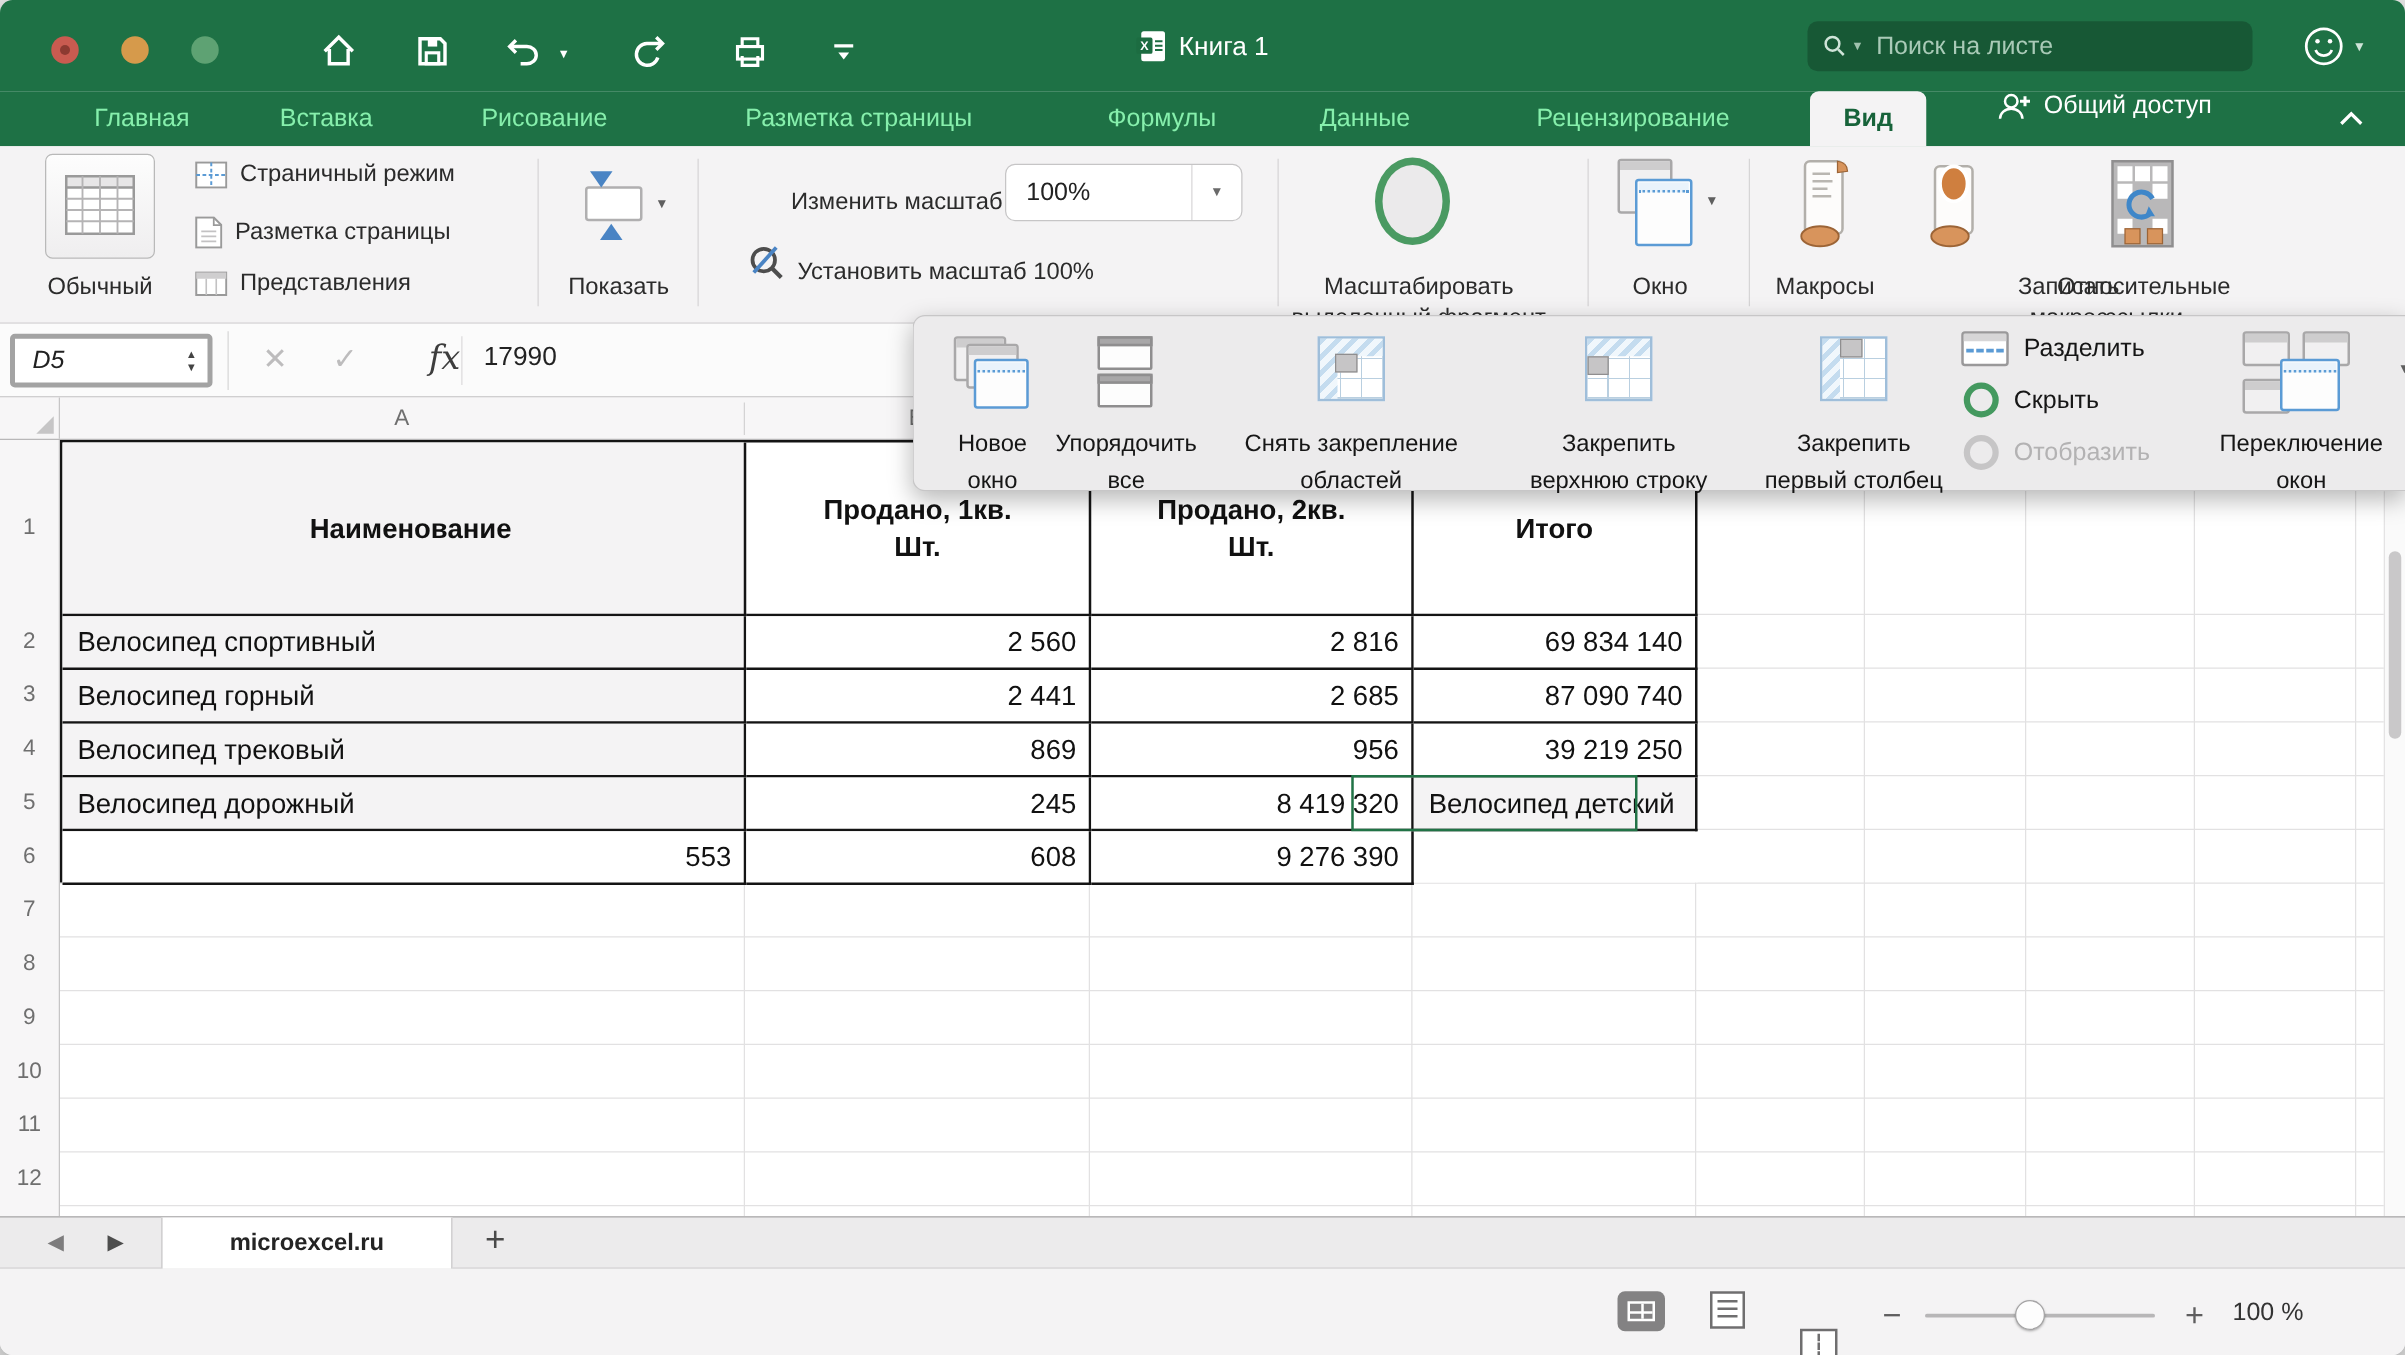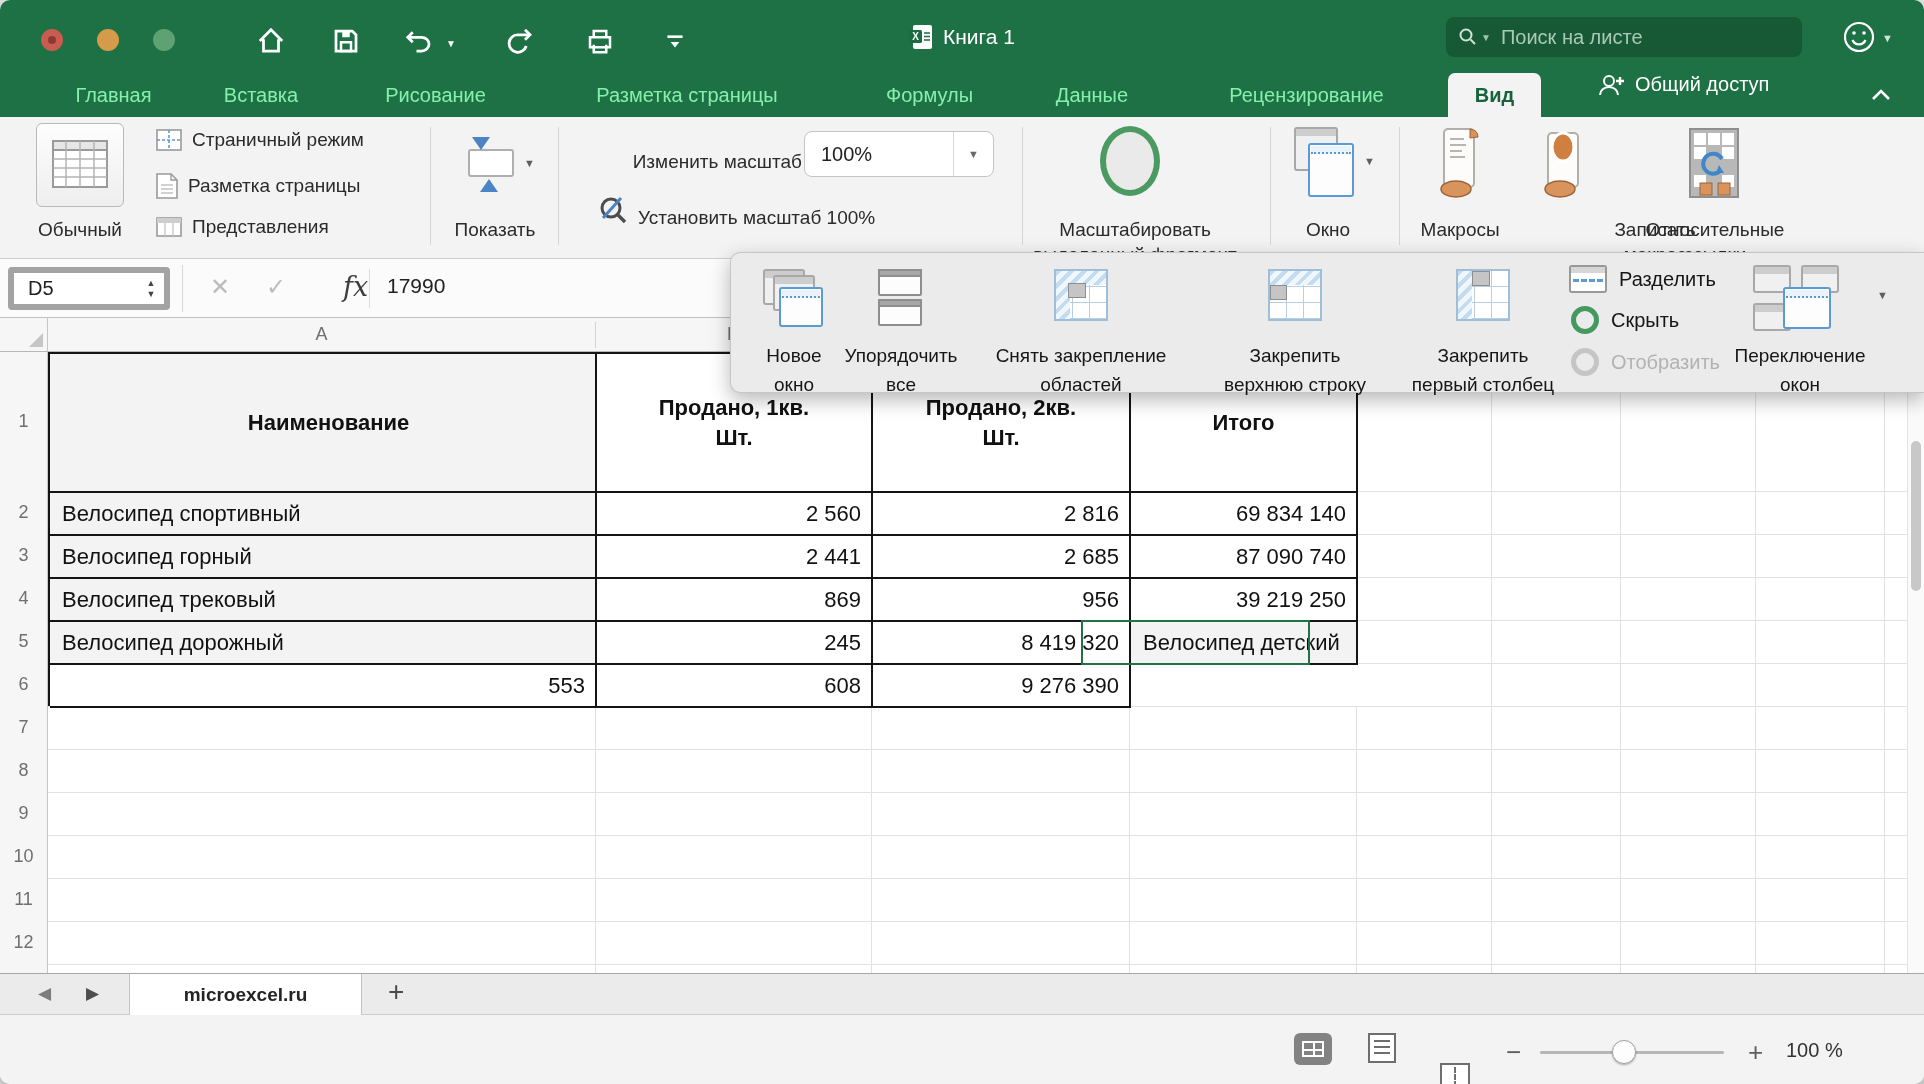--- a/index.html
+++ b/index.html
@@ -52,21 +52,21 @@
   .hatch { position:absolute; background:repeating-linear-gradient(135deg,#c4dcef 0 4px,#f0f7fc 4px 9px); }
   .gridlines { position:absolute; inset:0;
     background-image:repeating-linear-gradient(to right,transparent 0 16px,#b9cfe0 16px 17px),
                      repeating-linear-gradient(to bottom,transparent 0 15px,#b9cfe0 15px 16px); }
   .graycell { position:absolute; background:#c6c5c6; border:1px solid #8f8e8f; }
 
   .ring { border-radius:50%; background:transparent; }
 
   
   .fbar { position:absolute; left:0; top:259px; right:0; height:59px; background:#fbfbfb; border-bottom:1px solid #c2c1c2; }
-  .namebox { position:absolute; left:8px; top:8px; width:162px; height:43px; background:#fff; border:6px solid #a3a3a3; border-radius:4px; display:flex; align-items:center; }
+  .namebox { position:absolute; left:8px; top:8px; width:162px; height:43px; background:#fff; border:4px solid #a3a3a3; border-radius:4px; display:flex; align-items:center;font-style:italic; }
   .namebox .ref { flex:1; padding-left:14px; font-size:20px; color:#222; }
   .stepper { width:26px; display:flex; flex-direction:column; align-items:center; gap:1px; font-size:9px; color:#444; }
   .fbtn { position:absolute; top:14px; font-size:24px; color:#bdbcbd; }
   .fx { position:absolute; left:326px; top:12px; font-family:"DejaVu Serif",serif; font-style:italic; font-size:27px; color:#3d3d3d;margin-left:17px; }
   .fdiv { position:absolute; left:369px; top:10px; width:1px; height:39px; background:#dddcdd; }
   .fval { position:absolute; left:387px; top:15px; font-size:21px; color:#222; }
 
   
   .colhdr { position:absolute; left:0; top:318px; right:0; height:34px; background:#f7f6f7; border-bottom:1px solid #b8b7b8; }
   .corner { position:absolute; left:0; top:0; width:48px; height:33px; border-right:1px solid #c6c5c6; }
@@ -511,21 +511,21 @@
     </div>
     <div class="srow" style="left:840px;top:53px">
       <span class="ring" style="width:28px;height:28px;border:5px solid #44995f"></span>
       <span>Скрыть</span>
     </div>
     <div class="srow disabled" style="left:840px;top:95px">
       <span class="ring" style="width:28px;height:28px;border:5px solid #c6c5c6"></span>
       <span>Отобразить</span>
     </div>
 
-    <div class="mi" style="left:999px;width:140px">
+    <div class="mi" style="left:1040px;width:140px">
       <div class="mi-ico winpair" style="top:10px;width:94px;height:70px">
         <div class="back" style="left:0;top:2px;width:38px;height:28px"></div>
         <div class="back" style="left:48px;top:2px;width:38px;height:28px"></div>
         <div class="back" style="left:0;top:40px;width:38px;height:28px"></div>
         <div class="front" style="left:30px;top:24px;width:48px;height:42px"></div>
       </div>
       <span class="caret" style="position:absolute;right:-18px;top:36px">▼</span>
       <div class="mi-label">Переключение
 окон</div>
     </div>

